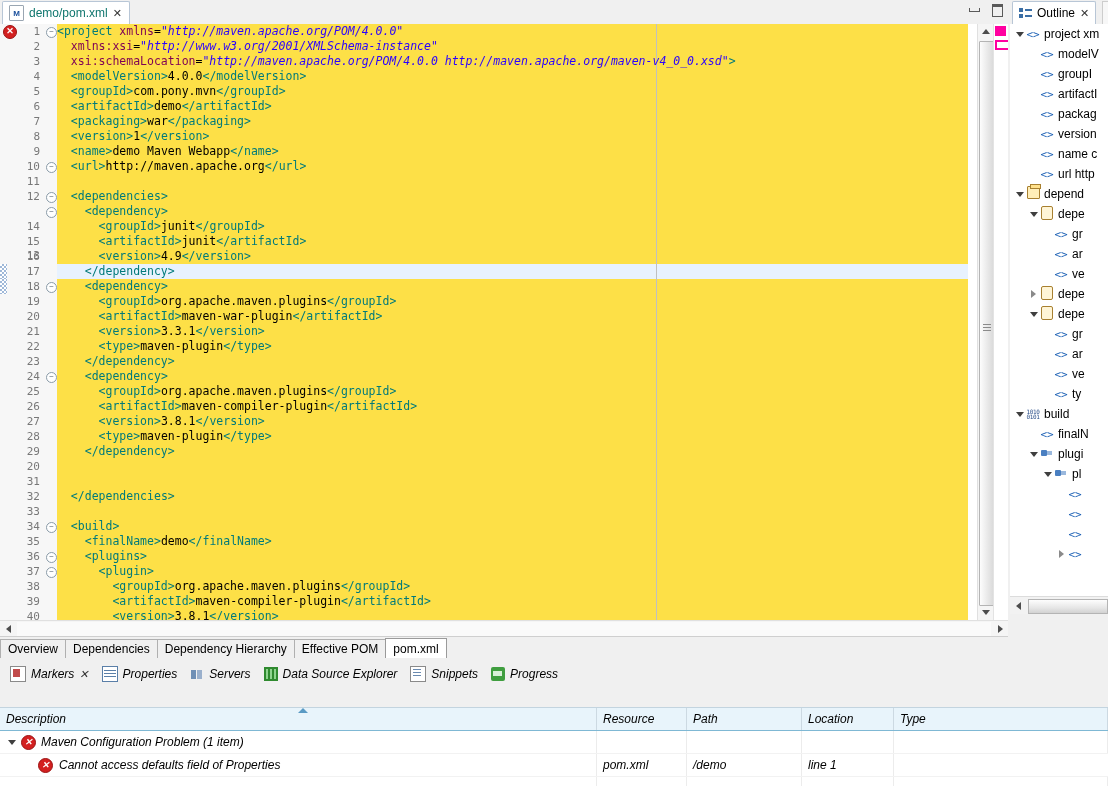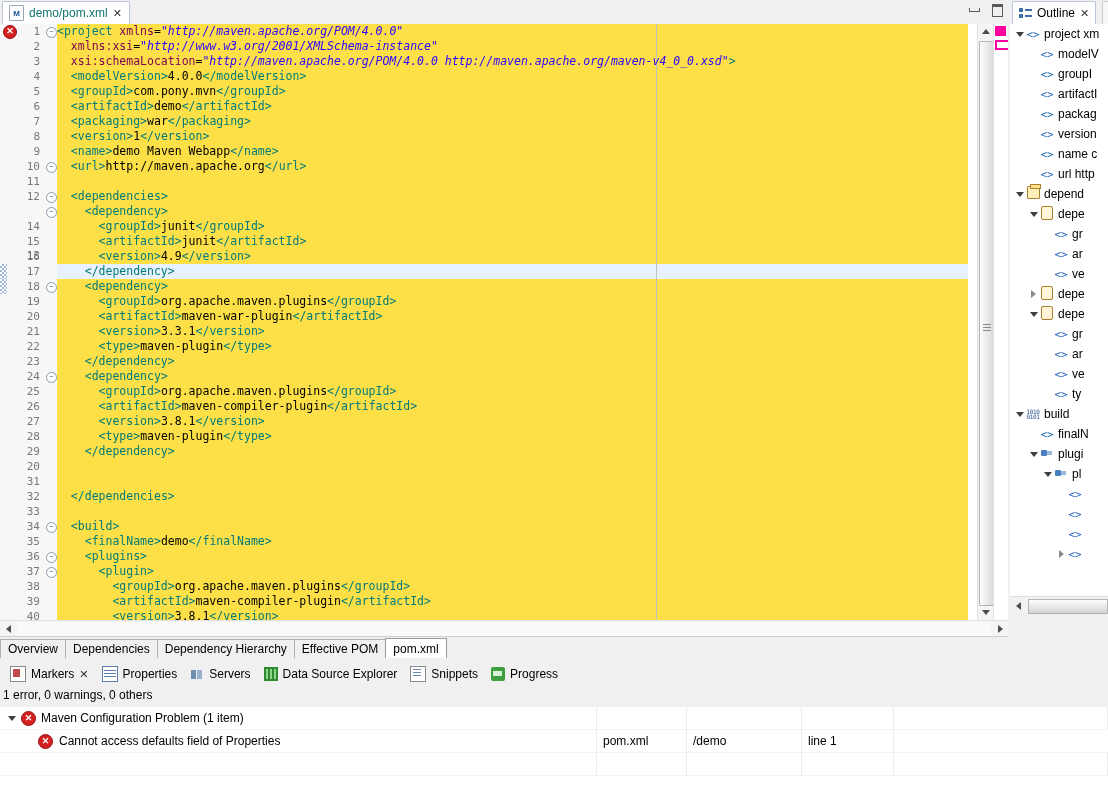--- a/index.html
+++ b/index.html
@@ -127,21 +127,21 @@
   .bits{font-family:"DejaVu Sans Mono",monospace;font-size:6px;line-height:5px;color:#2b4f8a;letter-spacing:-0.3px;}
   .plugico{display:inline-block;width:12px;height:10px;position:relative;}
   .plugico::before{content:"";position:absolute;left:0;top:2px;width:6px;height:6px;background:#4a7fc1;border-radius:1px;}
   .plugico::after{content:"";position:absolute;left:6px;top:3px;width:5px;height:4px;background:#9ab8dd;}
   .olbl{padding-left:3px;}
   .ohscroll{position:absolute;left:0;top:596px;width:98px;height:17px;background:#f2f2f2;border-top:1px solid #dcdcdc;}
   .ohs-l{position:absolute;left:1px;top:1px;width:15px;height:15px;display:flex;align-items:center;justify-content:center;}
   .ohs-thumb{position:absolute;left:18px;right:0;top:2px;height:13px;background:linear-gradient(180deg,#fdfdfd,#e6e6e6 60%,#d2d2d2);border:1px solid #b4b4b4;}
 
   
-  .bottom{position:absolute;left:0;top:662px;width:892px;height:124px;background:#f0f0f0;}
+  .bottom{position:absolute;left:0;top:662px;width:892px;height:124px;background:#f0f0f0;font-style:italic;}
   .viewtabs{position:relative;height:24px;background:#f0f0f0;display:flex;align-items:center;padding-left:6px;gap:0;}
   .vtab{display:flex;align-items:center;gap:5px;height:22px;padding:0 9px 0 4px;font-size:12px;color:#000;}
   .vtab.sel{font-weight:normal;}
   .vtab .x{font-size:11px;color:#333;}
 
   .summary{height:18px;line-height:18px;padding-left:3px;font-size:12px;background:#f0f0f0;color:#000;}
 
   .mtable{position:absolute;left:0;top:45px;width:1108px;height:79px;background:#fff;}
   .mhead{display:flex;height:22px;background:#e8f4fb;border-top:1px solid #c3d4df;border-bottom:1px solid #7fb8d4;}
   .mh{position:relative;display:flex;align-items:center;padding-left:6px;font-size:12px;color:#000;border-right:1px solid #ccd9e2;box-sizing:border-box;}
@@ -503,22 +503,39 @@
         </div>
         <div class="vtab">
           <span class="vico ico-snip"></span>
           <span>Snippets</span>
         </div>
         <div class="vtab">
           <span class="vico ico-prog"></span>
           <span>Progress</span>
         </div>
       </div>
-    <div class="summary">1 error, 0 warnings, 0 others</div>
     <div class="mtable">
+      <div class="mhead" id="mhead">
+          <div class="mh" style="width:597px">
+            <span class="sortmark"></span>
+            <span>Description</span>
+          </div>
+          <div class="mh" style="width:90px">
+            <span>Resource</span>
+          </div>
+          <div class="mh" style="width:115px">
+            <span>Path</span>
+          </div>
+          <div class="mh" style="width:92px">
+            <span>Location</span>
+          </div>
+          <div class="mh" style="width:214px">
+            <span>Type</span>
+          </div>
+        </div>
       <div id="mbody">
           <div class="mrow">
             <div class="mc first" style="width:597px">
               <div class="grp">
                 <span class="tarrow"></span>
                 <span class="errc">✕</span>
                 <span>Maven Configuration Problem (1 item)</span>
               </div>
             </div>
             <div class="mc" style="width:90px"></div>

